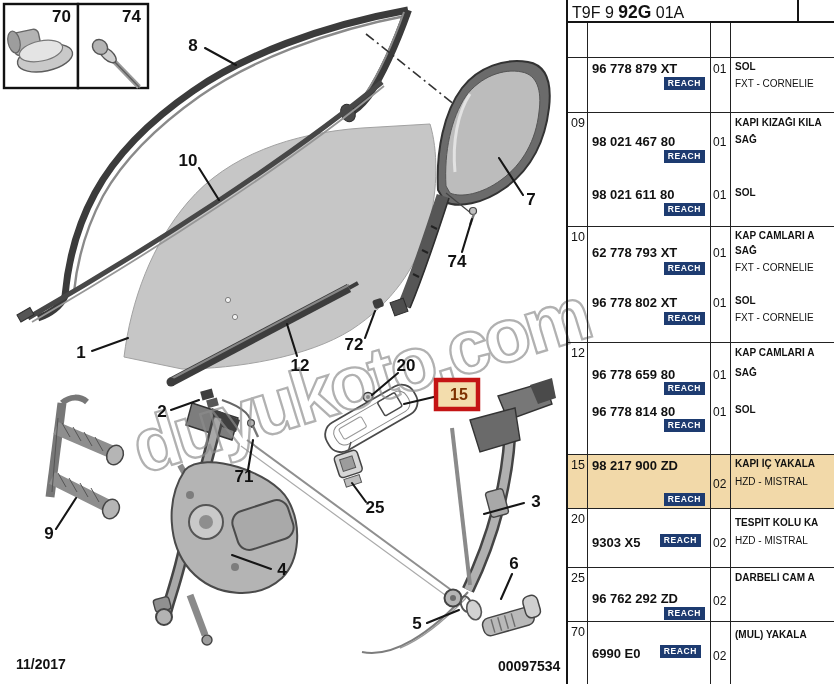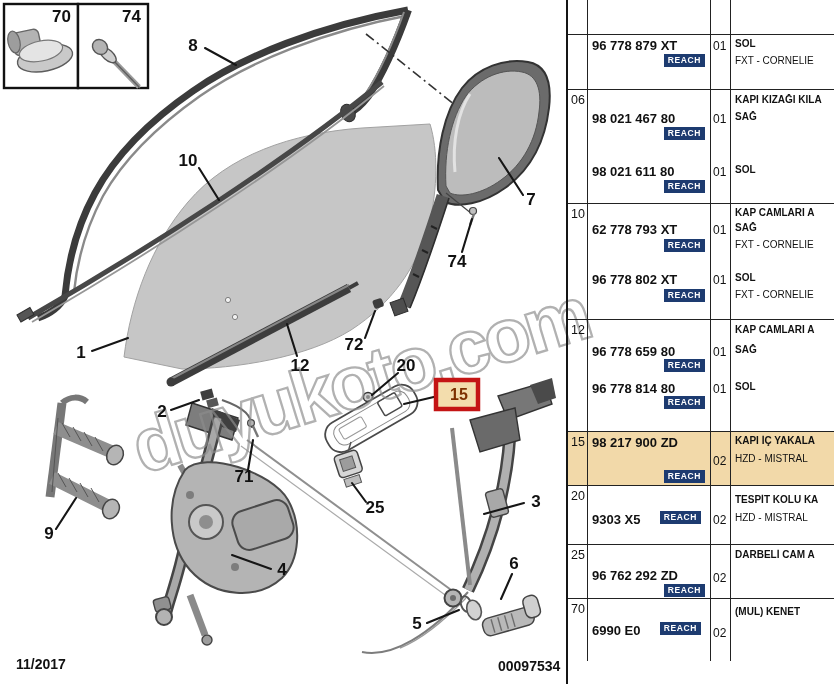--- a/index.html
+++ b/index.html
@@ -257,20 +257,24 @@
       <rect x="436" y="380" width="42" height="29" fill="#f3ddad" stroke="#c41414" stroke-width="4.5"></rect>
       <text x="459" y="400" text-anchor="middle" font-size="16" font-weight="bold" fill="#7d3000">15</text>
     </g>
 
     <text class="ftr" x="16" y="669">11/2017</text>
     <text class="ftr" x="498" y="671" font-size="13.5">00097534</text>
   </svg>
 
   <div id="table-panel">
 
+    <div class="thead">
+      <div class="code"><span>T9F 9 </span><b>92G</b><span> 01A</span></div>
+      <div class="hdiv"></div>
+    </div>
 
     <div class="tband">
       <div class="vl vl1"></div>
       <div class="vl vl2"></div>
       <div class="vl vl3"></div>
     </div>
 
     <div class="trow" style="height:55px">
       <div class="vl vl1"></div>
       <div class="vl vl2"></div>
@@ -279,21 +283,21 @@
       <div class="reach" style="top:19px">REACH</div>
       <div class="qty" style="top:4px">01</div>
       <div class="dsc" style="top:3px">SOL</div>
       <div class="dsc rg" style="top:20px">FXT - CORNELIE</div>
     </div>
 
     <div class="trow" style="height:114px">
       <div class="vl vl1"></div>
       <div class="vl vl2"></div>
       <div class="vl vl3"></div>
-      <div class="idx">06</div>
+      <div class="idx">09</div>
       <div class="dsc" style="top:4px">KAPI KIZAĞI KILA</div>
       <div class="part" style="top:21px">98 021 467 80</div>
       <div class="reach" style="top:37px">REACH</div>
       <div class="qty" style="top:22px">01</div>
       <div class="dsc" style="top:21px">SAĞ</div>
       <div class="part" style="top:74px">98 021 611 80</div>
       <div class="reach" style="top:90px">REACH</div>
       <div class="qty" style="top:75px">01</div>
       <div class="dsc" style="top:74px">SOL</div>
     </div>
@@ -365,20 +369,20 @@
       <div class="part" style="top:23px">96 762 292 ZD</div>
       <div class="reach" style="top:39px">REACH</div>
       <div class="qty" style="top:26px">02</div>
     </div>
 
     <div class="trow" style="height:62px">
       <div class="vl vl1"></div>
       <div class="vl vl2"></div>
       <div class="vl vl3"></div>
       <div class="idx">70</div>
-      <div class="dsc" style="top:7px">(MUL) KENET</div>
+      <div class="dsc" style="top:7px">(MUL) YAKALA</div>
       <div class="part" style="top:24px">6990 E0</div>
       <div class="reach inl" style="top:23px">REACH</div>
       <div class="qty" style="top:27px">02</div>
     </div>
 
   </div>
 </div>
 
 </body></html>

